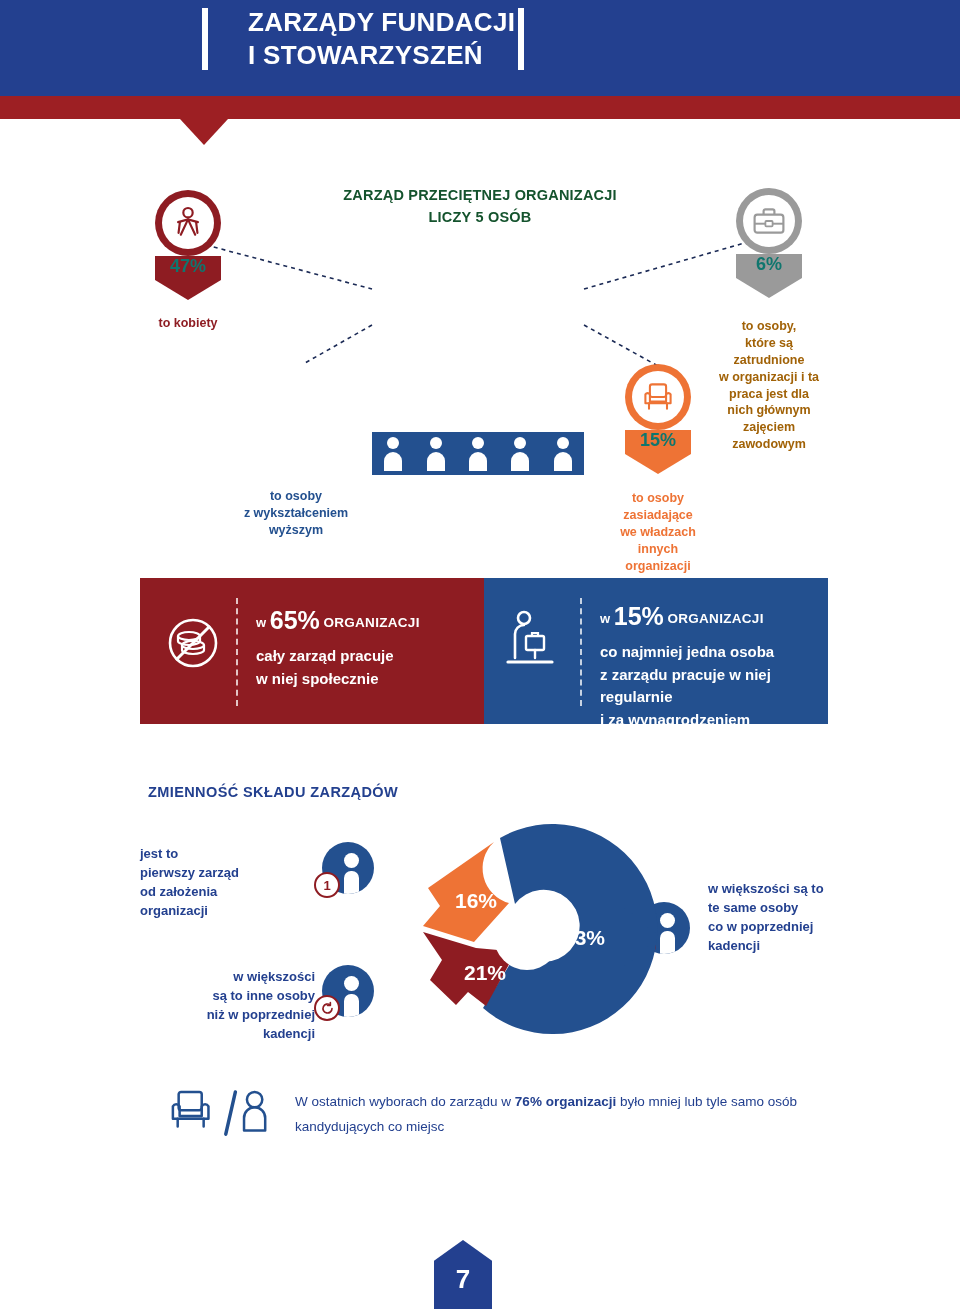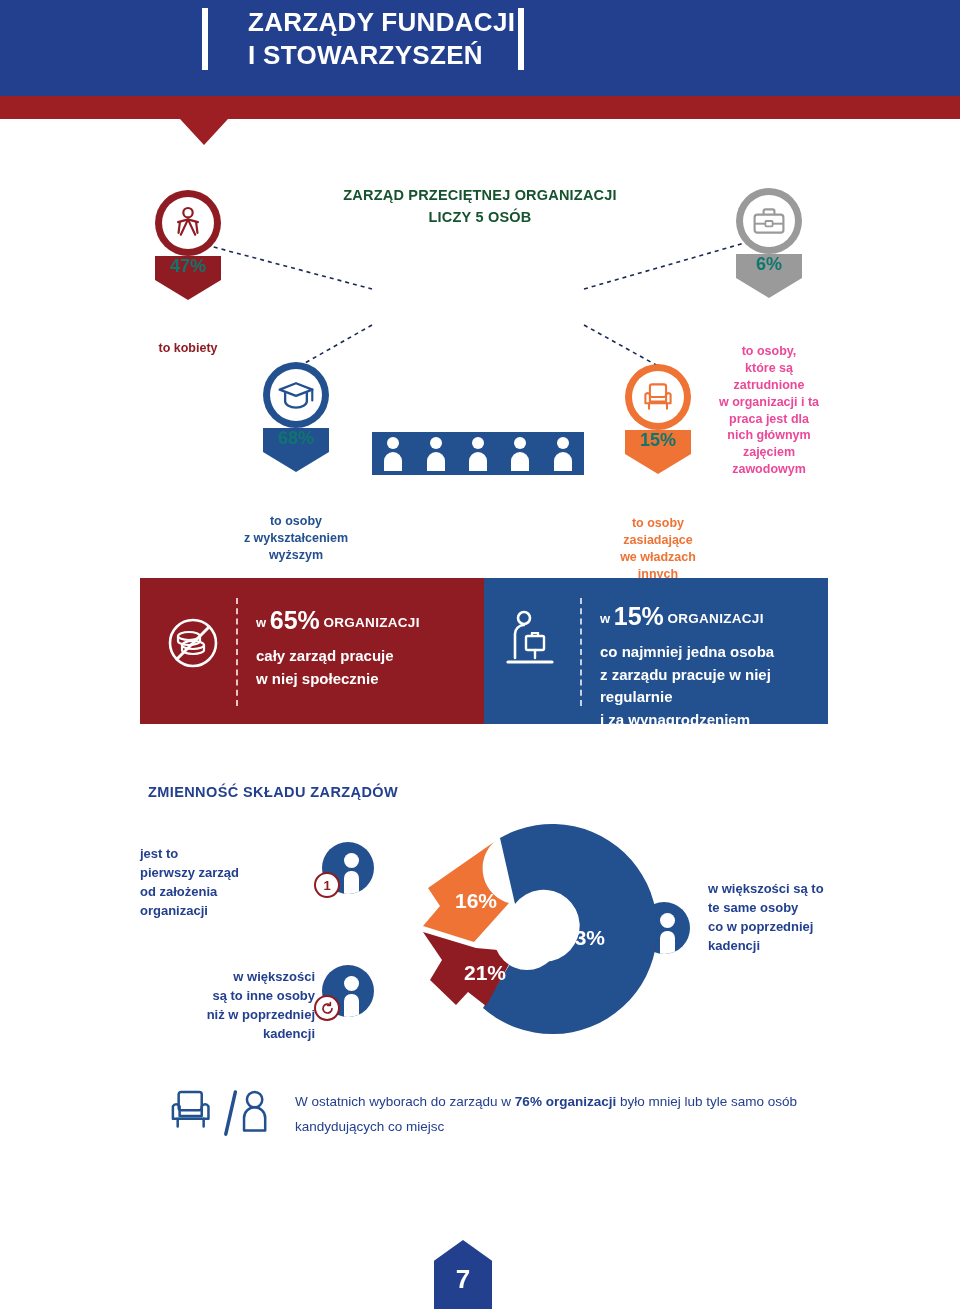--- a/index.html
+++ b/index.html
@@ -28,21 +28,21 @@
 
   .badge{position:absolute;width:66px;text-align:center;}
   .badge .circ{width:66px;height:66px;border-radius:50%;position:relative;
     display:flex;align-items:center;justify-content:center;}
   .badge .tail{width:66px;height:44px;position:relative;}
   .badge .tail:before{content:"";position:absolute;left:0;top:0;width:66px;height:24px;}
   .badge .tail:after{content:"";position:absolute;left:0;top:24px;width:0;height:0;
     border-left:33px solid transparent;border-right:33px solid transparent;border-top:20px solid;}
   .badge .pct{position:absolute;left:0;top:0px;width:66px;text-align:center;
     color:#0f766e;font-size:18px;font-weight:bold;z-index:3;}
-  .badge-label{position:absolute;text-align:center;font-size:12.5px;font-weight:bold;line-height:1.35;margin-top:25px;}
+  .badge-label{position:absolute;text-align:center;font-size:12.5px;font-weight:bold;line-height:1.35;}
 
   .b-red  .circ{background:#8e1c22;} .b-red  .tail:before{background:#8e1c22;} .b-red  .tail:after{border-top-color:#8e1c22;}
   .b-blue .circ{background:#23508f;} .b-blue .tail:before{background:#23508f;} .b-blue .tail:after{border-top-color:#23508f;}
   .b-gray .circ{background:#9a9a9a;} .b-gray .tail:before{background:#9a9a9a;} .b-gray .tail:after{border-top-color:#9a9a9a;}
   .b-org  .circ{background:#ee7335;} .b-org  .tail:before{background:#ee7335;} .b-org  .tail:after{border-top-color:#ee7335;}
 
   .whitedisc{width:52px;height:52px;border-radius:50%;background:#ffffff;
     display:flex;align-items:center;justify-content:center;}
 
   .centerttl{position:absolute;left:300px;top:35px;width:360px;text-align:center;
@@ -163,34 +163,20 @@
             <path d="M20 16 L12 33 M20 16 L28 33 M11 19 L9.5 31 M29 19 L30.5 31" fill="none" stroke="#8e1c22" stroke-width="2.4" stroke-linecap="round"></path>
           </svg>
         </div>
       </div>
       <div class="tail">
         <div class="pct">47%</div>
       </div>
     </div>
     <div class="badge-label" style="left:115px;top:165px;width:146px;color:#8e1c22;">to kobiety</div>
 
-    <div class="badge b-blue" style="left:263px;top:212px;">
-      <div class="circ">
-        <div class="whitedisc">
-          <svg width="38" height="32" viewBox="0 0 42 34">
-            <path d="M21 4 L39 11 L21 18 L3 11 Z" fill="none" stroke="#23508f" stroke-width="2.6" stroke-linejoin="round"></path>
-            <path d="M9 14 V24 a12 7 0 0 0 24 0 V14" fill="none" stroke="#23508f" stroke-width="2.6" stroke-linejoin="round"></path>
-            <path d="M39 11 V23" fill="none" stroke="#23508f" stroke-width="2.4" stroke-linecap="round"></path>
-          </svg>
-        </div>
-      </div>
-      <div class="tail">
-        <div class="pct">68%</div>
-      </div>
-    </div>
     <div class="badge-label" style="left:206px;top:338px;width:180px;color:#23508f;">
       <div>to osoby</div>
       <div>z wykształceniem</div>
       <div>wyższym</div>
     </div>
 
     <div class="badge b-gray" style="left:736px;top:38px;">
       <div class="circ">
         <div class="whitedisc">
           <svg width="36" height="32" viewBox="0 0 40 34">
@@ -198,21 +184,21 @@
             <path d="M14 10 V6 a2 2 0 0 1 2-2 h8 a2 2 0 0 1 2 2 v4" fill="none" stroke="#9a9a9a" stroke-width="2.4"></path>
             <path d="M4 20 H36" fill="none" stroke="#9a9a9a" stroke-width="2.2"></path>
             <rect x="16" y="17" width="8" height="6" rx="1" fill="#fff" stroke="#9a9a9a" stroke-width="2"></rect>
           </svg>
         </div>
       </div>
       <div class="tail">
         <div class="pct">6%</div>
       </div>
     </div>
-    <div class="badge-label" style="left:686px;top:168px;width:166px;color:#ec4899;font-weight:bold;">
+    <div class="badge-label" style="left:686px;top:168px;width:166px;color:#a16207;font-weight:bold;">
       <div>to osoby,</div>
       <div>które są</div>
       <div>zatrudnione</div>
       <div>w organizacji i ta</div>
       <div>praca jest dla</div>
       <div>nich głównym</div>
       <div>zajęciem</div>
       <div>zawodowym</div>
     </div>
 

